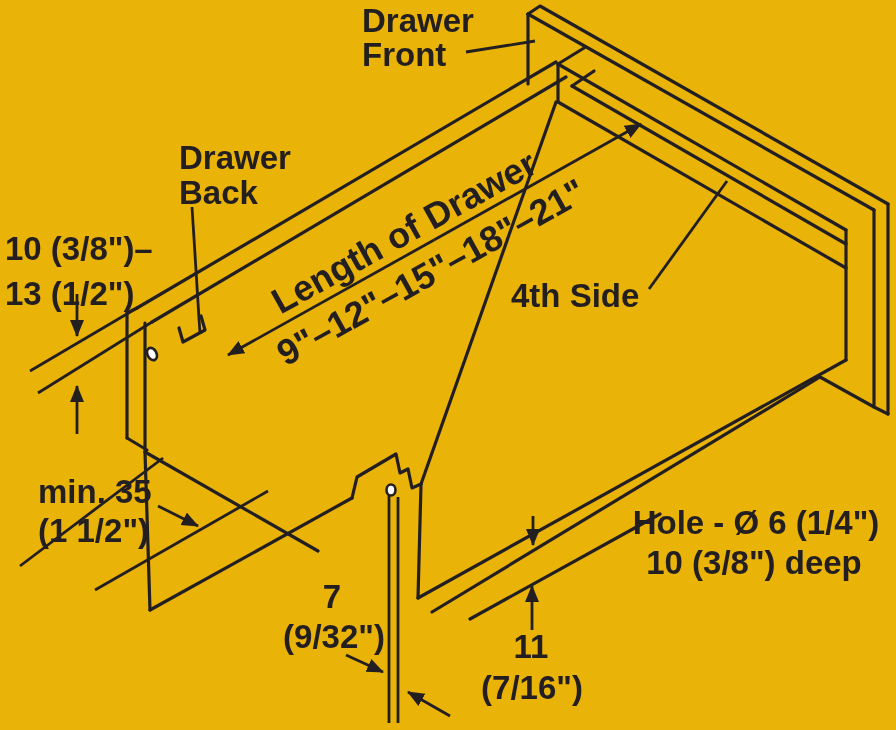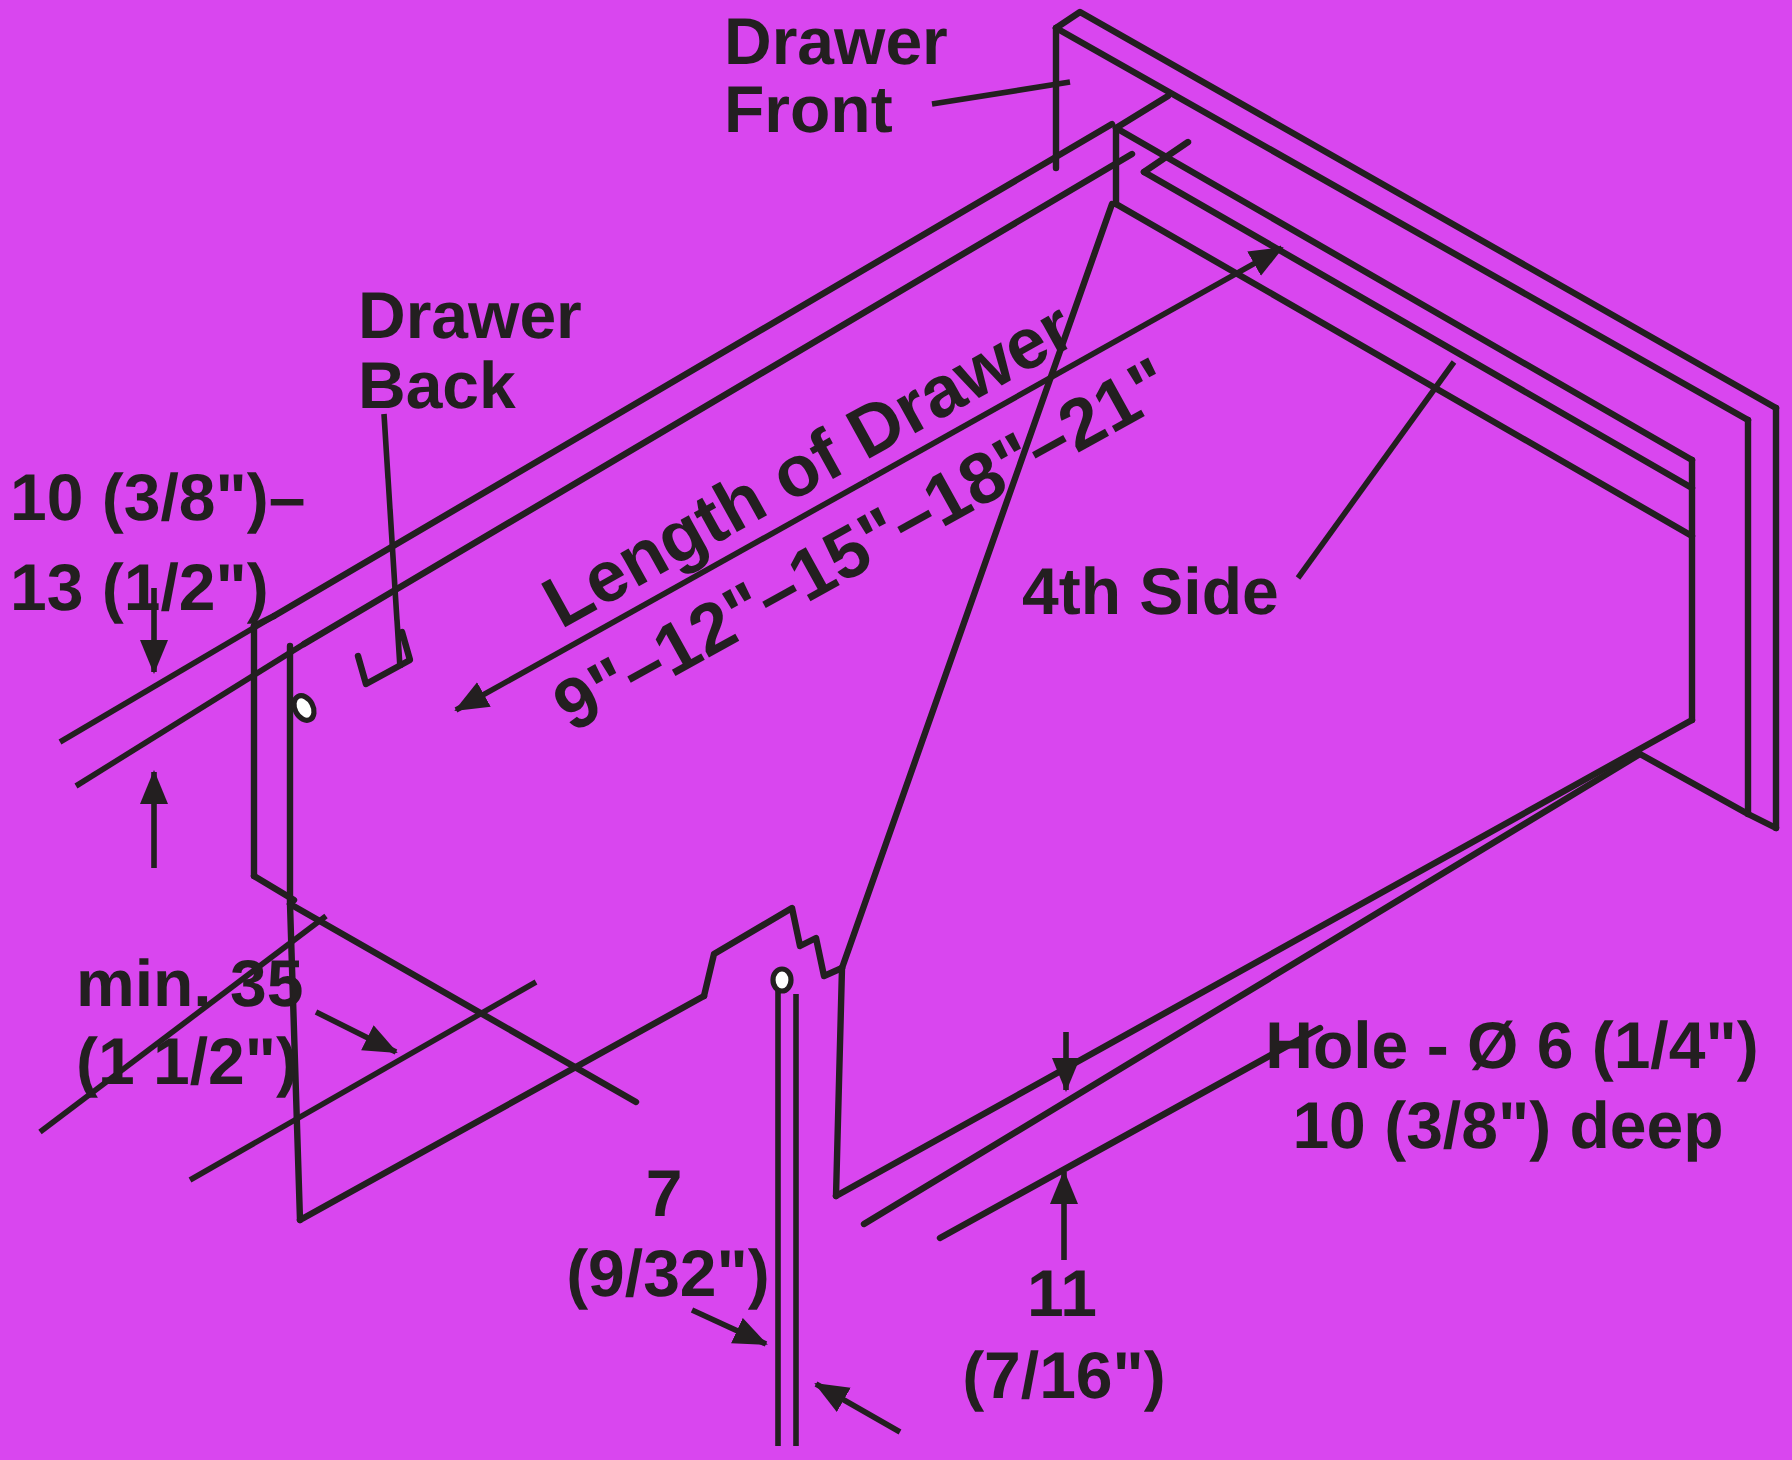--- a/index.html
+++ b/index.html
@@ -1,16 +1,16 @@
 <!DOCTYPE html>
 <html><head>
 <meta charset="utf-8">
 <style>
   html, body { margin: 0; padding: 0; background: #ffffff; }
-  .stage { width: 896px; height: 730px; position: relative; background: #d946ef; overflow: hidden; }
+  .stage { width: 896px; height: 730px; position: relative; background: #eab308; overflow: hidden; }
   svg { display: block; }
   .ln   { stroke: #231f20; stroke-width: 3.2; fill: none; stroke-linecap: round; stroke-linejoin: round; }
   .dim  { stroke: #231f20; stroke-width: 2.8; fill: none; stroke-linecap: butt; }
   .hole { stroke: #231f20; stroke-width: 2.6; fill: #ffffff; }
   .lbl  { font-family: "Liberation Sans", "DejaVu Sans", sans-serif; font-weight: bold;
           font-size: 33px; fill: #231f20; }
   .lbl-rot { font-family: "Liberation Sans", "DejaVu Sans", sans-serif; font-weight: bold;
           font-size: 36px; fill: #231f20; }
 </style>
 </head>

